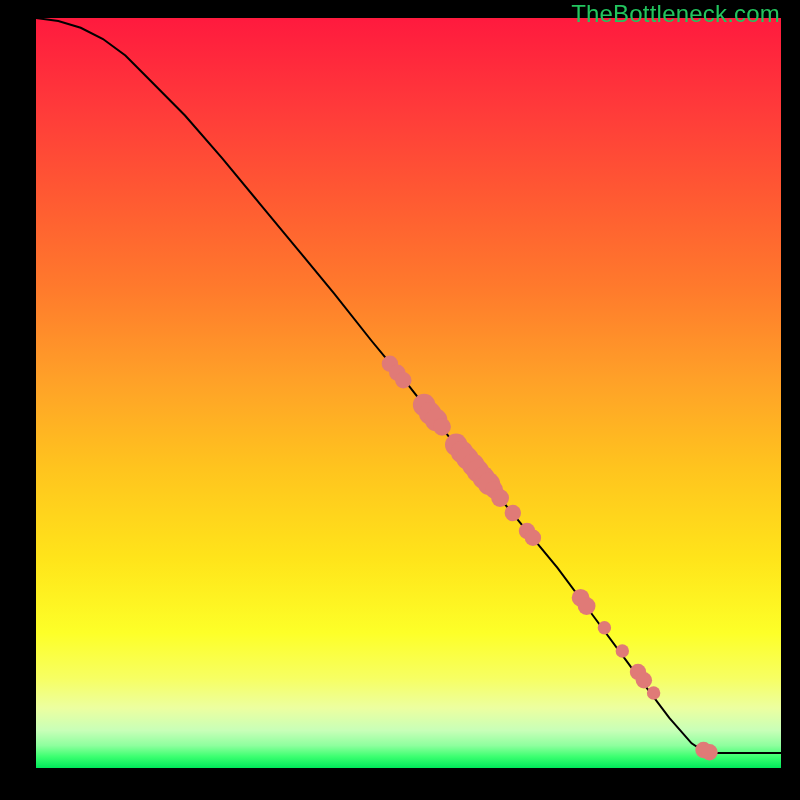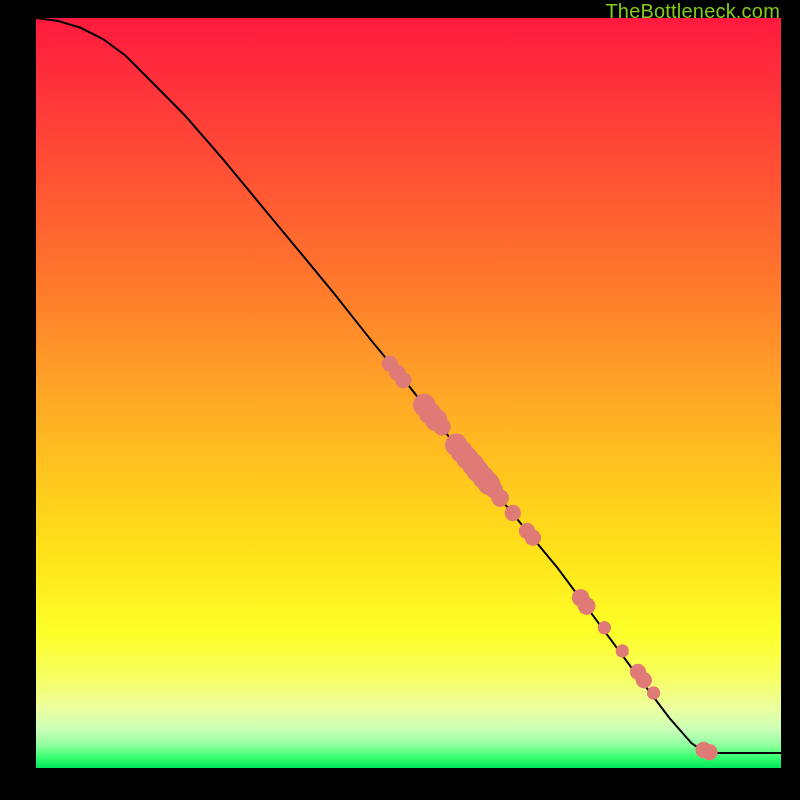--- a/index.html
+++ b/index.html
@@ -88,22 +88,22 @@
     left: 0;
     top: 0;
     width: 745px;
     height: 750px;
     z-index: 6;
   }
   .attribution {
     position: absolute;
     top: 0px;
     right: 20px;
-    color: #84cc16;
-    font-size: 20px;
+    color: #22c55e;
+    font-size: 24px;
     font-weight: 500;
     z-index: 20;
     letter-spacing: 0.2px;
   }
   .curve {
     fill: none;
     stroke: #000;
     stroke-width: 2;
   }
   .dot {

